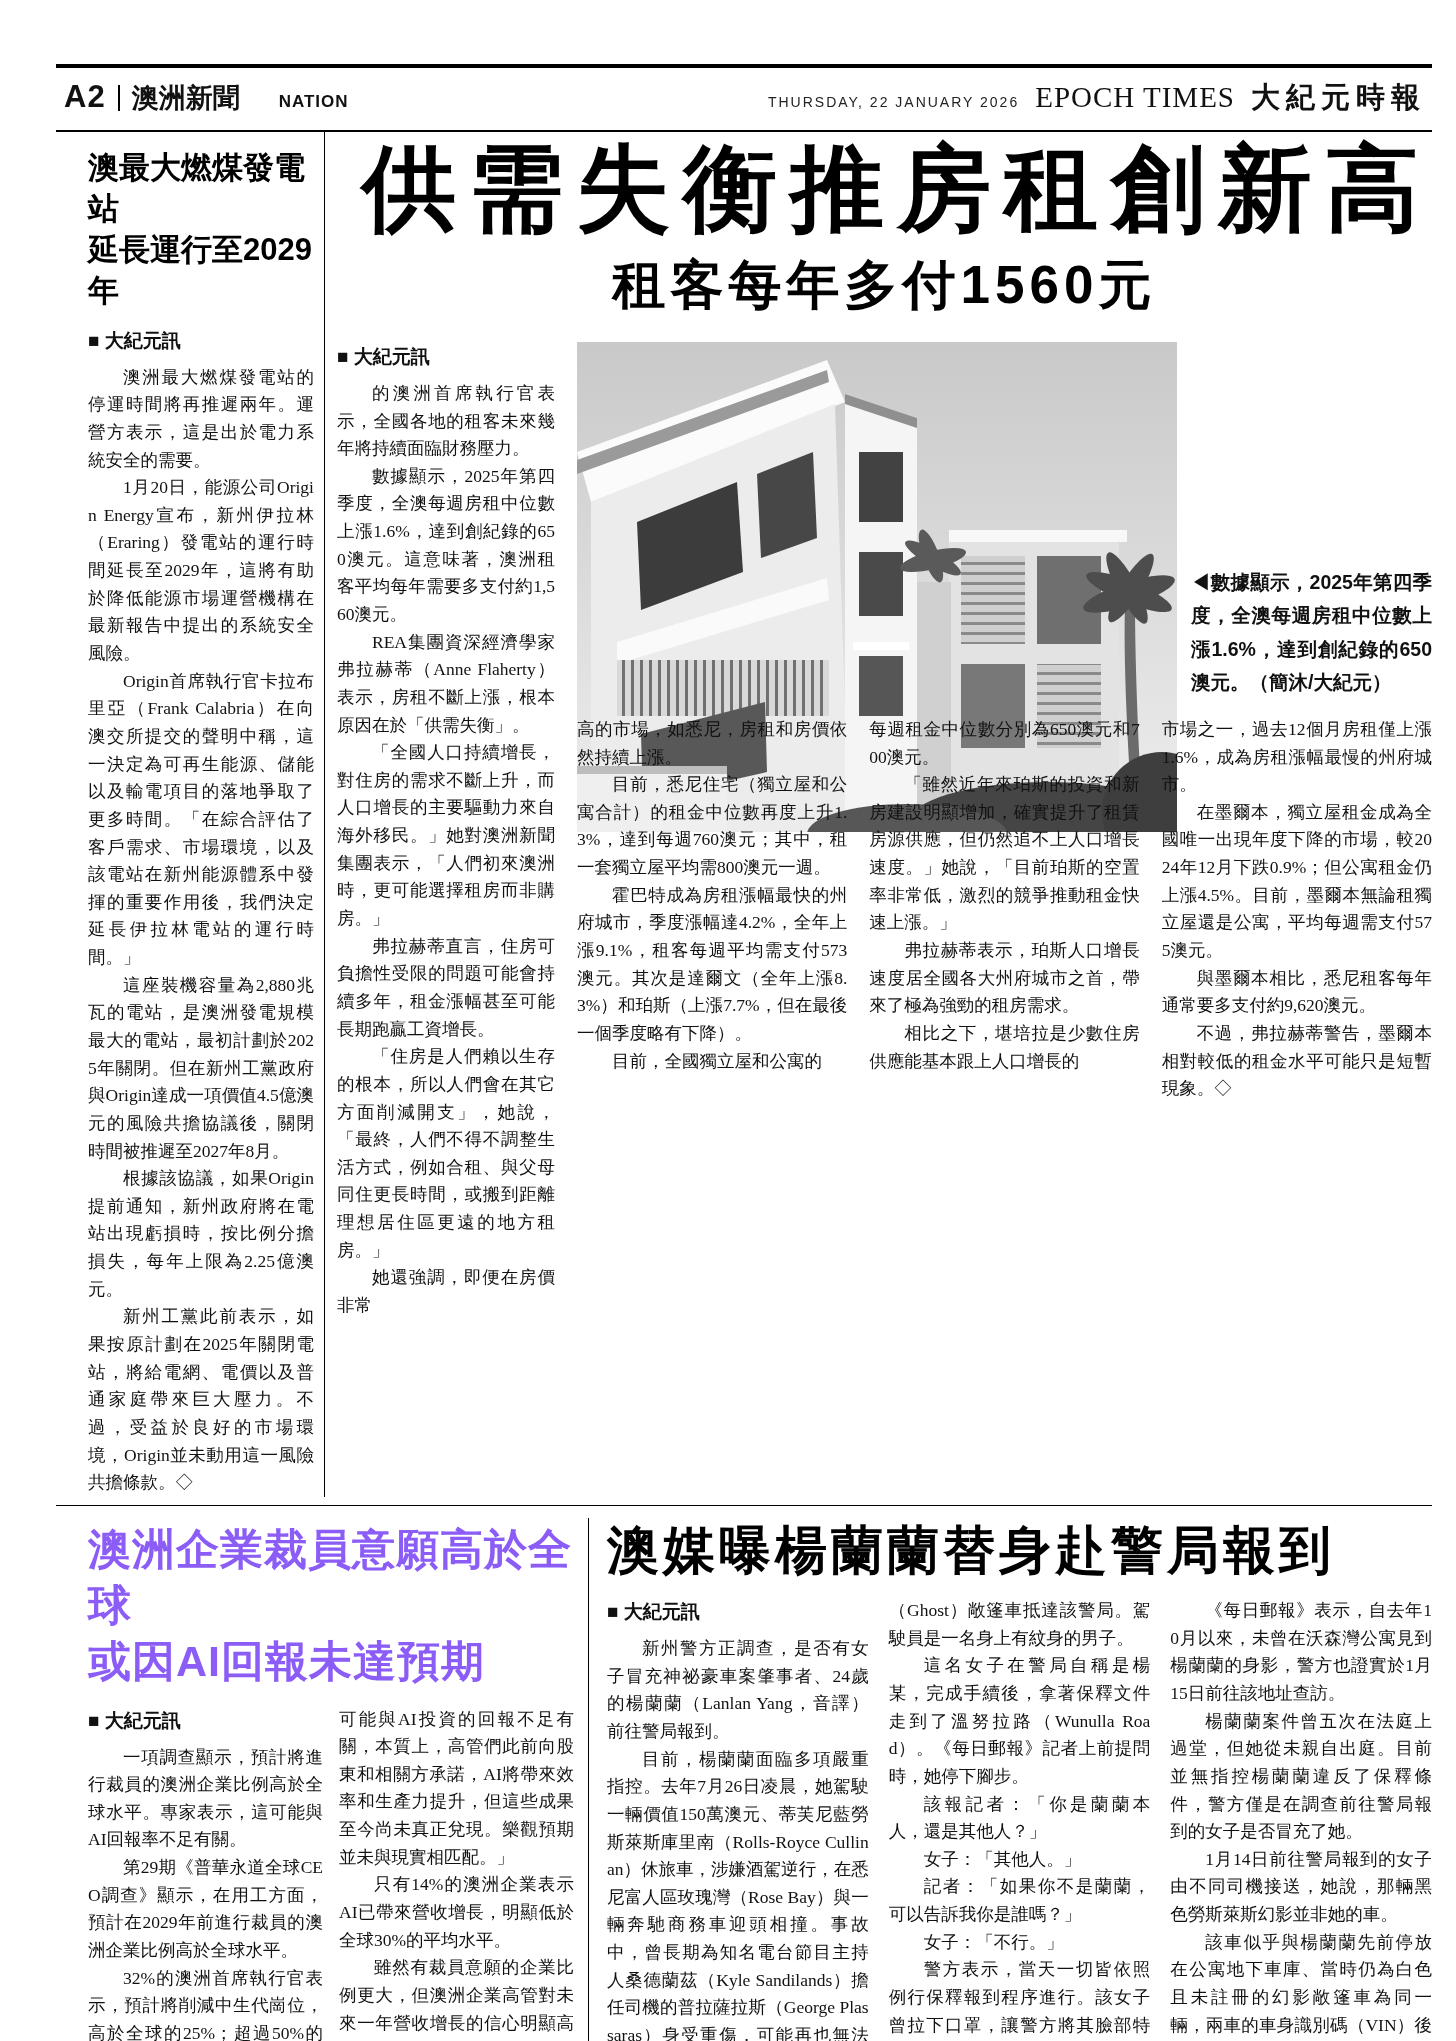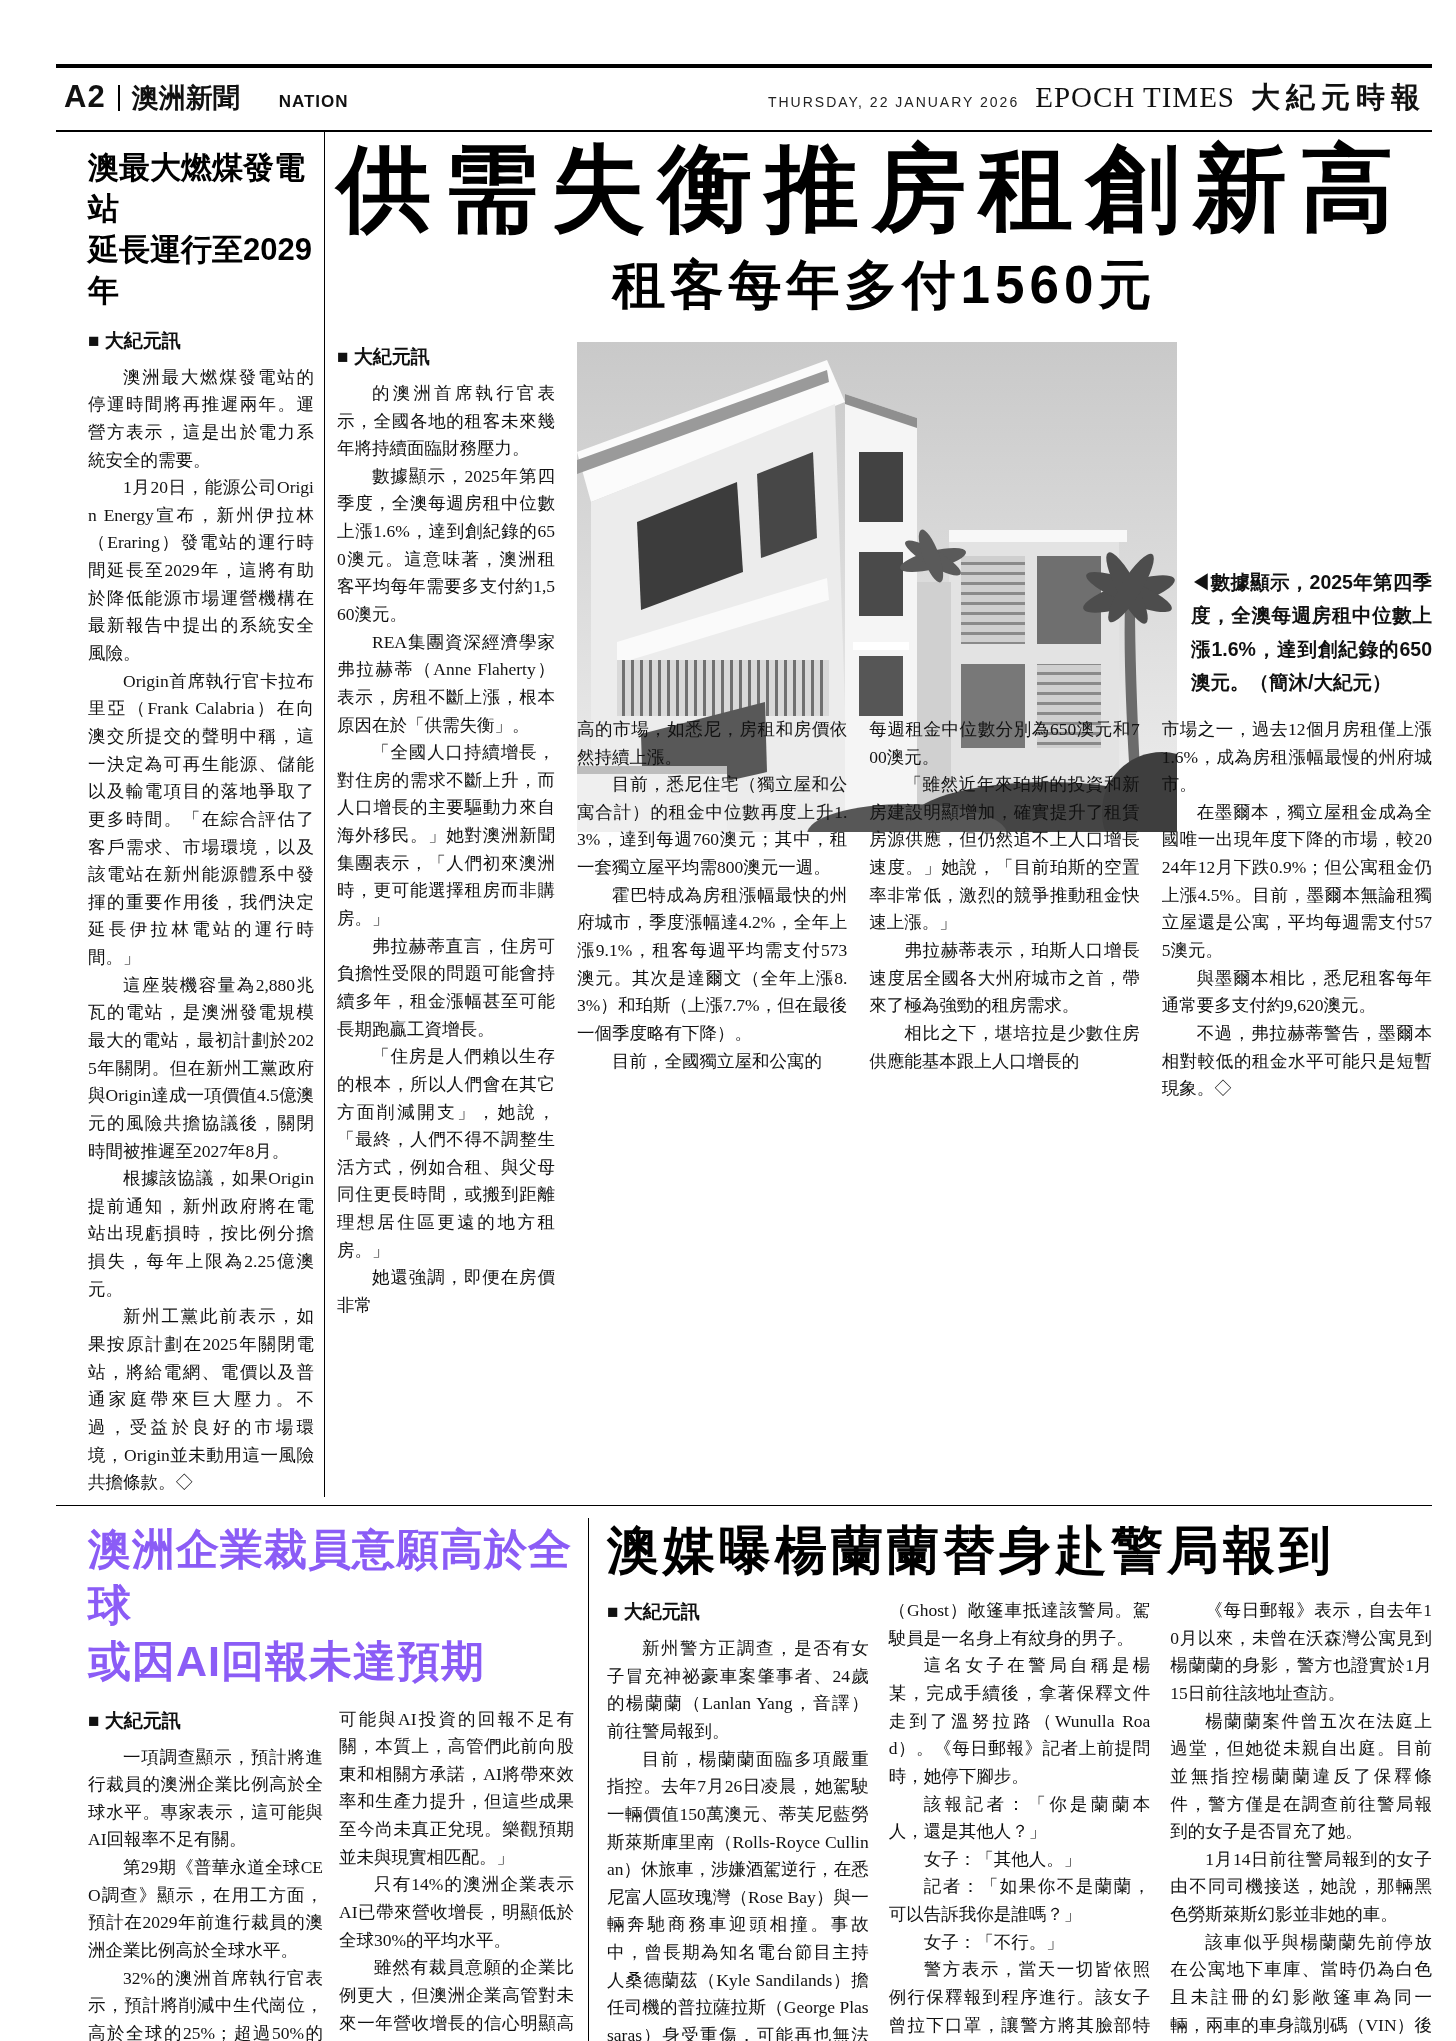--- a/index.html
+++ b/index.html
@@ -39,21 +39,21 @@
   .section1 { display:flex; min-height:1100px; }
   .col-energy { width:268px; flex:none; box-sizing:border-box; padding:16px 10px 0 32px; }
   .energy-title {
     font-family:"Liberation Sans", sans-serif; font-weight:bold; font-size:31px;
     line-height:1.32; margin:0 0 16px; color:#000;
   }
   .main-art { flex:1; border-left:1.5px solid #000; box-sizing:border-box; padding:2px 0 0 12px; }
   .headline {
     font-family:"Liberation Serif", serif; font-weight:bold; color:#000;
     font-size:94px; letter-spacing:13px; line-height:1.02;
-    text-align:left; white-space:nowrap; margin:8px 0 0;
+    text-align:right; white-space:nowrap; margin:8px 0 0;
   }
   .subhead {
     font-family:"Liberation Sans", sans-serif; font-weight:bold; color:#000;
     font-size:53px; letter-spacing:5px; text-align:center; margin:12px 0 20px;
   }
   .main-body { display:flex; gap:22px; }
   .mcol1 { width:218px; flex:none; }
   .main-right { flex:1; display:flex; flex-direction:column; }
   .photo-row { display:flex; gap:14px; height:358px; }
   .photo-box { width:600px; flex:none; }

